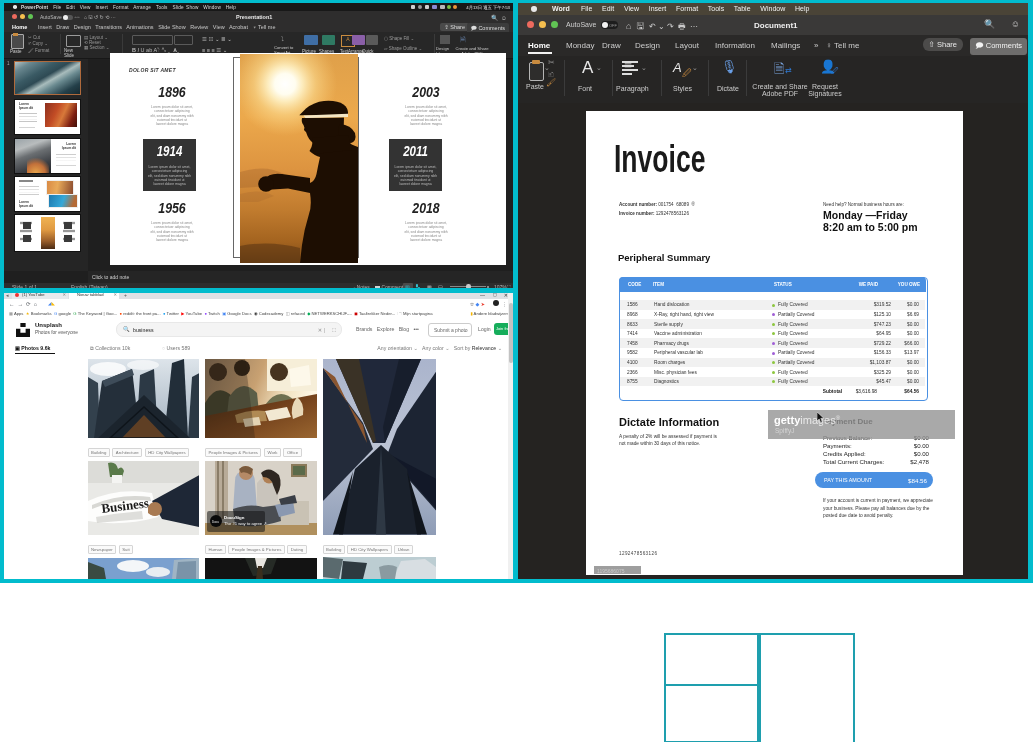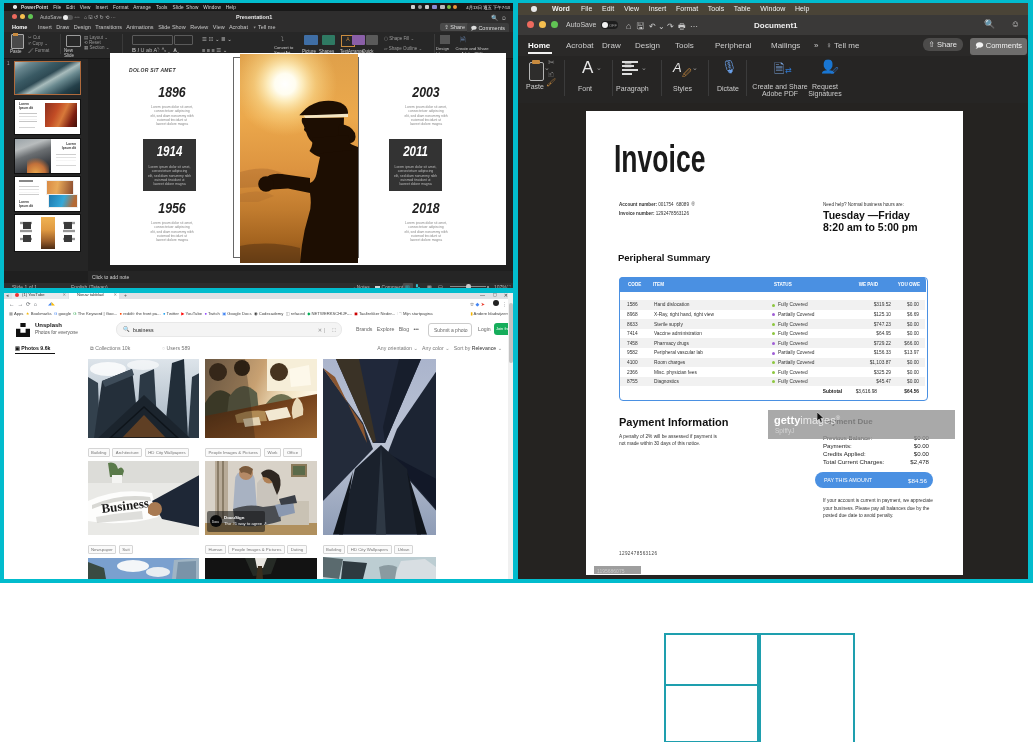--- a/index.html
+++ b/index.html
@@ -431,25 +431,25 @@
       <span class="abs" style="left:84px;top:7px;width:6px;height:6px;background:#f2f2f2;border-radius:50%;"></span>
       <span class="abs" style="left:91px;top:8px;color:#999;font-size:4px;">OFF</span>
       <span class="abs" style="left:108px;top:4px;color:#c9c9c9;font-size:9px;">⌂ &nbsp;🖫 &nbsp;<span style="font-size:8px;">↶ ⌄ ↷ &nbsp;🖶 &nbsp;⋯</span></span>
       <span class="abs" style="left:236px;top:6px;color:#f0f0f0;font-size:8px;font-weight:bold;">Document1</span>
       <span class="abs" style="right:32px;top:4px;color:#cfcfcf;font-size:9px;">🔍</span>
       <span class="abs" style="right:8px;top:4px;color:#cfcfcf;font-size:9px;">☺</span>
     </div>
     <div class="abs" style="left:0;top:32px;width:510px;height:21px;background:#2a2928;color:#cdcdcd;font-size:8px;">
       <span class="abs" style="left:10px;top:6px;color:#fff;font-weight:bold;">Home</span>
       <span class="abs" style="left:10px;top:17px;width:24px;height:2px;background:#f2f2f2;"></span>
-      <span class="abs" style="left:48px;top:6px;">Acrobat</span>
+      <span class="abs" style="left:48px;top:6px;">Monday</span>
       <span class="abs" style="left:84px;top:6px;">Draw</span>
       <span class="abs" style="left:117px;top:6px;">Design</span>
-      <span class="abs" style="left:157px;top:6px;">Tools</span>
-      <span class="abs" style="left:197px;top:6px;">Peripheral</span>
+      <span class="abs" style="left:157px;top:6px;">Layout</span>
+      <span class="abs" style="left:197px;top:6px;">Information</span>
       <span class="abs" style="left:253px;top:6px;">Mailings</span>
       <span class="abs" style="left:296px;top:6px;">»</span>
       <span class="abs" style="left:308px;top:6px;">♀ Tell me</span>
       <span class="abs" style="right:65px;top:3px;background:#4c4b4a;color:#e8e8e8;border-radius:6px;padding:2px 6px;font-size:7.5px;">⇧ Share</span>
       <span class="abs" style="right:1px;top:3px;background:#6e6d6c;color:#f2f2f2;border-radius:3px;padding:2px 5px;font-size:7.5px;">🗩 Comments</span>
     </div>
     <div class="abs" style="left:0;top:53px;width:510px;height:47px;background:#262524;border-bottom:1px solid #161616;color:#cdcdcd;">
       <span class="abs" style="left:11px;top:6px;width:13px;height:17px;border:1.5px solid #b5b5b5;border-radius:2px;background:#2e2d2c;"></span>
       <span class="abs" style="left:14px;top:4px;width:8px;height:4px;background:#c98b3f;border-radius:1px;"></span>
       <span class="abs" style="left:26px;top:8px;color:#999;font-size:7px;">⌄</span>
@@ -486,21 +486,21 @@
       <span class="abs" style="left:262px;top:27px;font-size:7px;text-align:center;width:90px;">Request<br>Signatures</span>
     </div>
 
     <div class="abs" style="left:0;top:100px;width:510px;height:476px;background:#252321;">
       <div class="abs" style="left:68px;top:8px;width:377px;height:464px;background:#fff;overflow:hidden;">
 
         <span class="abs" style="left:28px;top:26px;font-size:39px;font-weight:bold;color:#1a1a1a;transform:scaleX(.68);transform-origin:left top;">Invoice</span>
         <span class="abs" style="left:33px;top:91px;font-size:4.6px;color:#333;"><b>Account number:</b> 001754&nbsp;&nbsp;68089&nbsp;&nbsp;®</span>
         <span class="abs" style="left:33px;top:100px;font-size:4.6px;color:#333;"><b>Invoice number:</b> 1292478563126</span>
         <span class="abs" style="left:237px;top:91px;font-size:4.6px;color:#333;">Need help? Normal business hours are:</span>
-        <span class="abs" style="left:237px;top:98px;font-size:10.5px;font-weight:bold;color:#111;">Tuesday —Friday</span>
+        <span class="abs" style="left:237px;top:98px;font-size:10.5px;font-weight:bold;color:#111;">Monday —Friday</span>
         <span class="abs" style="left:237px;top:110px;font-size:10.5px;font-weight:bold;color:#111;">8:20 am to 5:00 pm</span>
         <span class="abs" style="left:32px;top:141px;font-size:9.5px;font-weight:bold;color:#111;">Peripheral Summary</span>
 
         <div class="abs" style="left:33px;top:166px;width:307px;height:122px;border:1px solid #4a90e2;border-radius:4px;">
           <div class="abs" style="left:-1px;top:-1px;width:307px;height:15px;background:#4a90e2;border-radius:4px 4px 0 0;color:#fff;font-size:4.6px;font-weight:bold;">
             <span class="abs" style="left:9px;top:5px;">CODE</span>
             <span class="abs" style="left:34px;top:5px;">ITEM</span>
             <span class="abs" style="left:155px;top:5px;">STATUS</span>
             <span class="abs" style="right:48px;top:5px;">WE PAID</span>
             <span class="abs" style="right:6px;top:5px;">YOU OWE</span>
@@ -579,21 +579,21 @@
                 <span class="abs" style="right:6px;top:2.4px;">$0.00</span>
               </div>
           </div>
           <div class="abs" style="left:0;top:107px;width:305px;height:13px;font-size:4.8px;color:#222;">
             <span class="abs" style="right:83px;top:4px;font-weight:bold;">Subtotal</span>
             <span class="abs" style="right:48px;top:4px;">$3,616.98</span>
             <span class="abs" style="right:6px;top:4px;font-weight:bold;">$64.56</span>
           </div>
         </div>
 
-        <span class="abs" style="left:33px;top:305px;font-size:11px;font-weight:bold;color:#111;">Payment Information</span>
+        <span class="abs" style="left:33px;top:305px;font-size:11px;font-weight:bold;color:#111;">Dictate Information</span>
         <span class="abs" style="left:33px;top:322px;font-size:4.8px;color:#333;line-height:1.5;">A penalty of 2% will be assessed if payment is<br>not made within 30 days of this notice.</span>
 
         <span class="abs" style="left:236px;top:306px;font-size:8px;font-weight:bold;color:#111;">Payment Due</span>
         <span class="abs" style="left:237px;top:323px;font-size:6.1px;color:#222;line-height:1.31;">Previous Balance:<br>Payments:<br>Credits Applied:<br>Total Current Charges:</span>
         <span class="abs" style="left:262px;top:323px;width:81px;font-size:6.1px;color:#222;line-height:1.31;text-align:right;">$0.00<br>$0.00<br>$0.00<br>$2,478</span>
         <div class="abs" style="left:229px;top:361px;width:118px;height:16px;background:#4a90e2;border-radius:8px;color:#fff;">
           <span class="abs" style="left:9px;top:5px;font-size:5.4px;">PAY THIS AMOUNT</span>
           <span class="abs" style="right:6px;top:4.5px;font-size:6.2px;">$84.56</span>
         </div>
         <span class="abs" style="left:237px;top:386px;font-size:4.8px;color:#333;line-height:1.6;">If your account is current in payment, we appreciate<br>your business. Please pay all balances due by the<br>posted due date to avoid penalty.</span>

